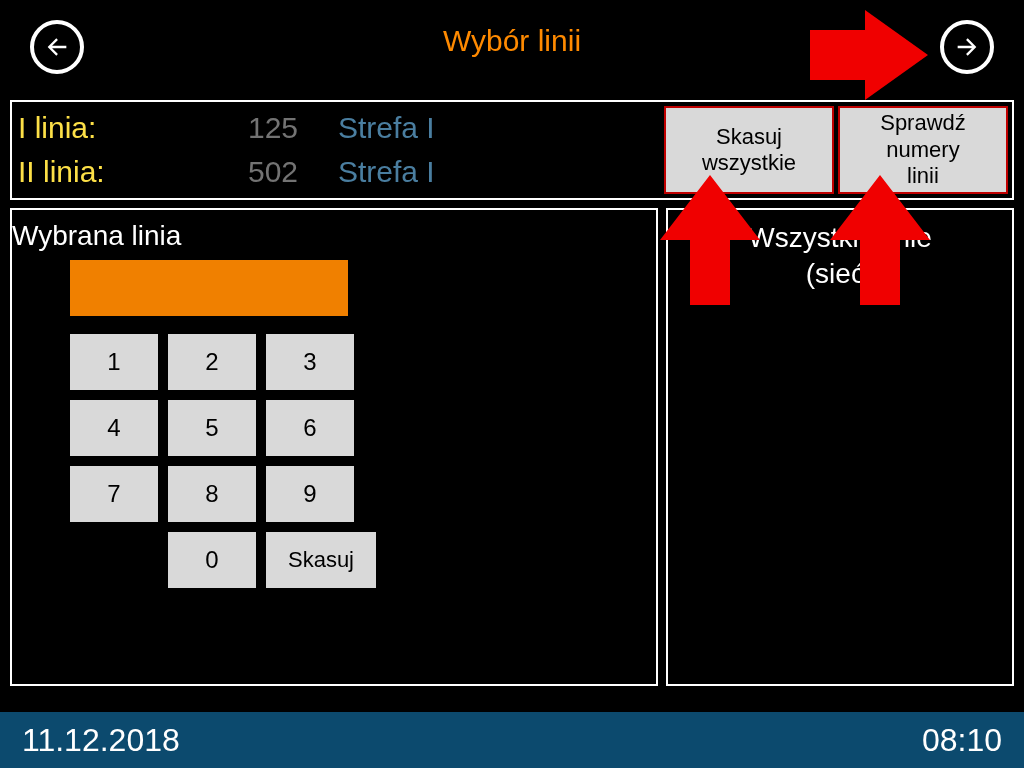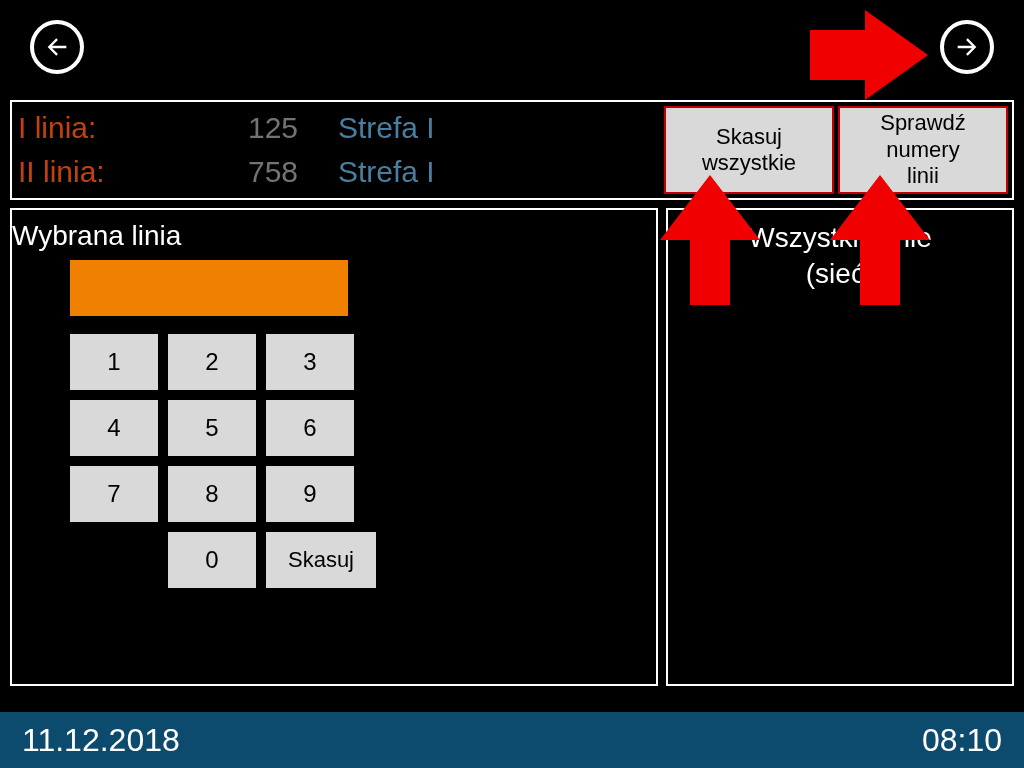--- a/index.html
+++ b/index.html
@@ -43,21 +43,21 @@
     left: 10px; right: 10px; top: 100px;
     height: 100px;
     border: 2px solid #fff;
   }
   .info-grid {
     position: absolute;
     left: 6px; top: 4px;
     font-size: 30px;
   }
   .info-row { display: flex; height: 44px; align-items: center; }
-  .info-label { width: 190px; color: #c2410c; }
+  .info-label { width: 190px; color: #fde047; }
   .info-num   { width: 130px; color: #737373; text-align: center; }
   .info-zone  { color: #4a7ea0; }
 
   .info-buttons {
     position: absolute;
     right: 4px; top: 4px; bottom: 4px;
     display: flex;
     gap: 4px;
   }
   .info-btn {
@@ -133,37 +133,38 @@
 </style>
 </head>
 <body>
 
 <div class="header">
   <div class="nav-circle nav-back">
     <svg width="28" height="28" viewBox="0 0 24 24">
       <path d="M20 11H7.8l5-5-1.4-1.4L4 12l7.4 7.4 1.4-1.4-5-5H20z" fill="#fff"></path>
     </svg>
   </div>
+  <div class="page-title">Wybór linii</div>
   <div class="nav-circle nav-next">
     <svg width="28" height="28" viewBox="0 0 24 24">
       <path d="M4 13h12.2l-5 5 1.4 1.4L20 12l-7.4-7.4-1.4 1.4 5 5H4z" fill="#fff"></path>
     </svg>
   </div>
 </div>
 
 <div class="info-panel">
   <div class="info-grid">
     <div class="info-row">
       <span class="info-label">I linia:</span>
       <span class="info-num">125</span>
       <span class="info-zone">Strefa I</span>
     </div>
     <div class="info-row">
       <span class="info-label">II linia:</span>
-      <span class="info-num">758</span>
+      <span class="info-num">502</span>
       <span class="info-zone">Strefa I</span>
     </div>
   </div>
   <div class="info-buttons">
     <div class="info-btn">Skasuj
 wszystkie</div>
     <div class="info-btn">Sprawdź
 numery
 linii</div>
   </div>

